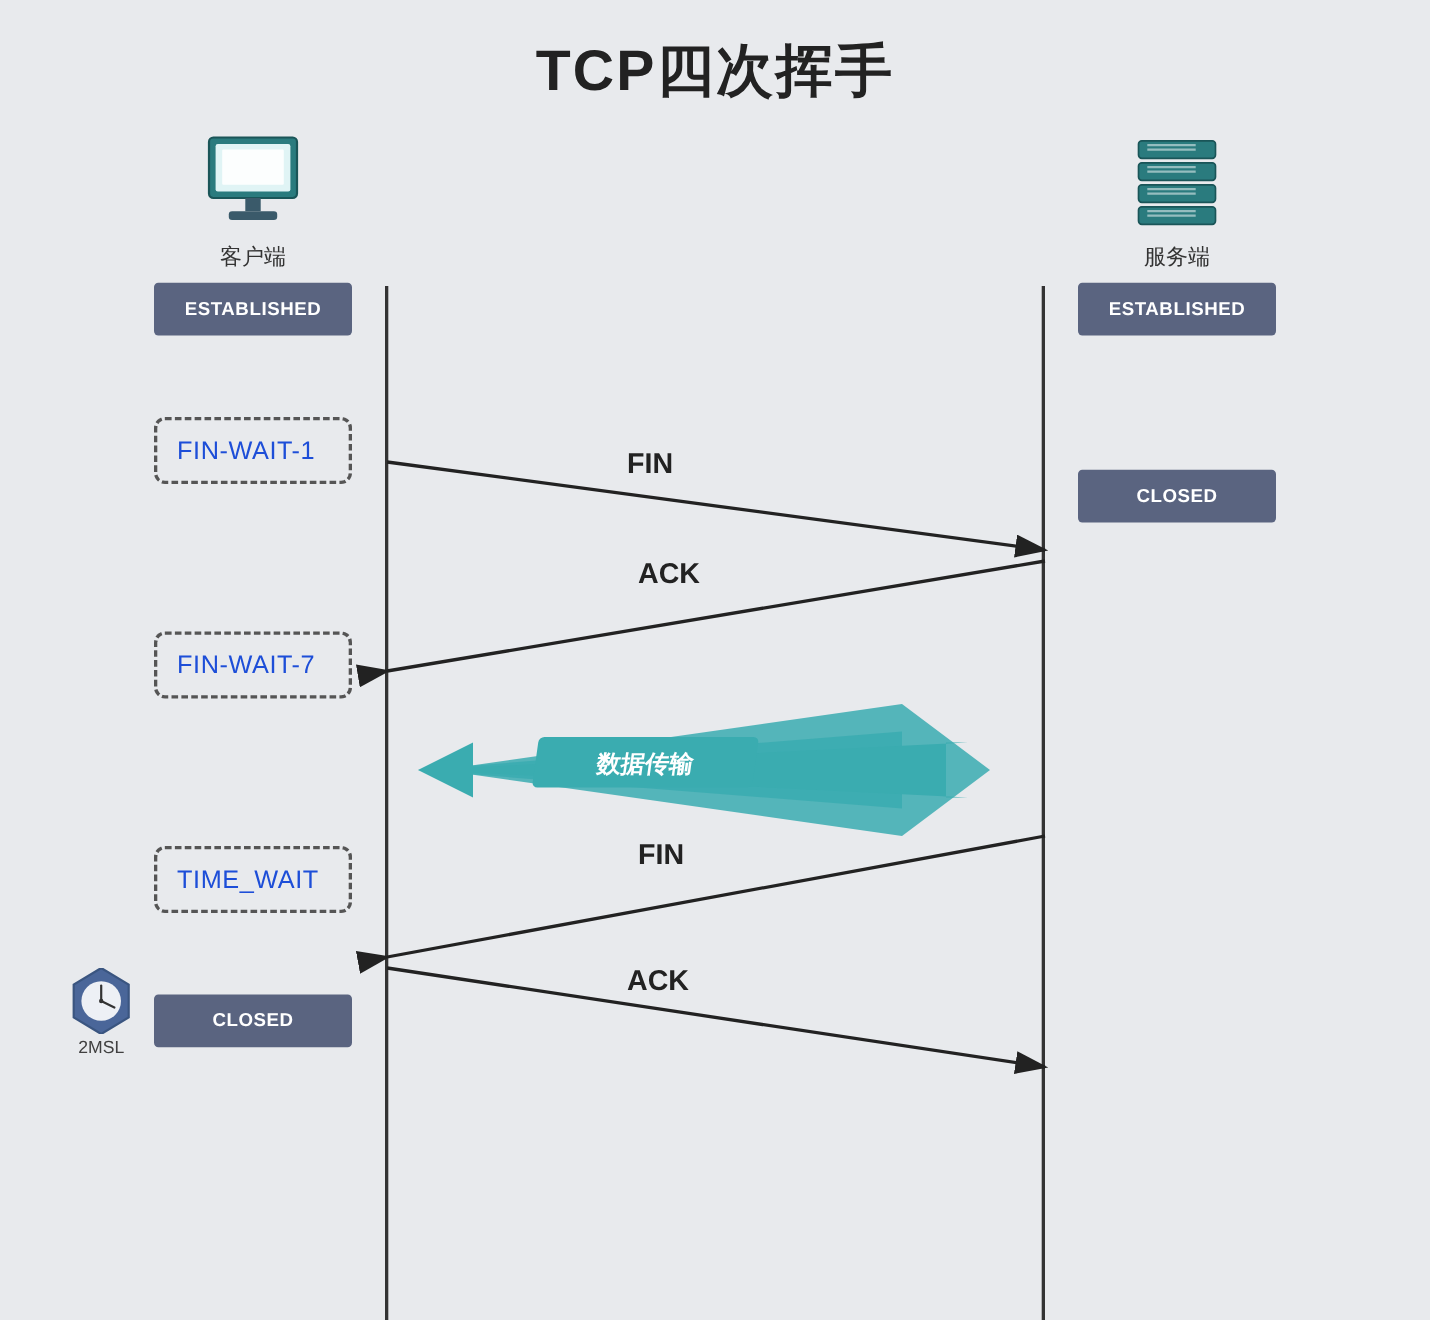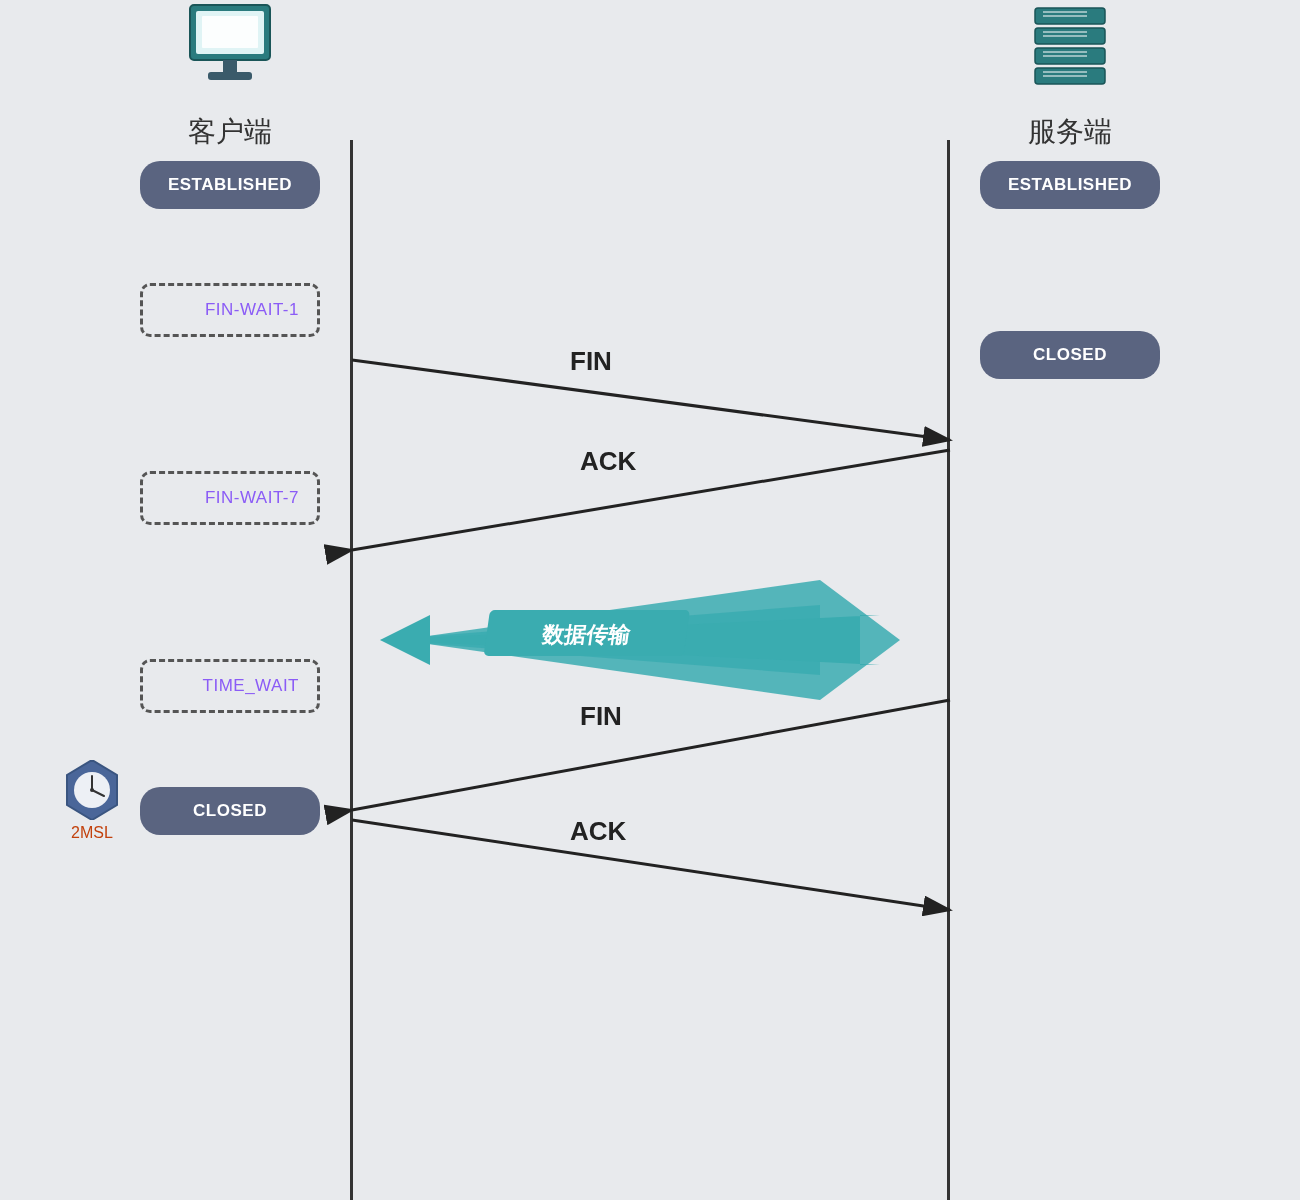--- a/index.html
+++ b/index.html
@@ -39,49 +39,49 @@
     }
 
     .icon-area {
       display: flex;
       flex-direction: column;
       align-items: center;
       margin-bottom: 10px;
     }
 
     .icon-label {
-      font-size: 28px;
+      font-size: 20px;
       color: #333;
-      margin-top: 23px;
+      margin-top: 10px;
       font-weight: normal;
     }
 
     
     .state-box-solid {
       background: #5a6480;
       color: white;
-      border-radius: 20px;
+      border-radius: 4px;
       padding: 14px 18px;
       font-size: 17px;
       font-weight: bold;
       text-align: center;
       width: 180px;
       letter-spacing: 0.5px;
     }
 
     .state-box-dashed {
       border: 3px dashed #555;
       border-radius: 10px;
       padding: 14px 18px;
-      font-size: 17px;
+      font-size: 23px;
       font-weight: normal;
-      text-align: right;
+      text-align: left;
       width: 180px;
       background: transparent;
-      color: #8b5cf6;
+      color: #1d4ed8;
       letter-spacing: 0.5px;
     }
 
     
     .vertical-line {
       position: absolute;
       width: 3px;
       background: #333;
       top: 140px;
       bottom: 0;
@@ -116,30 +116,31 @@
       height: 90px;
     }
 
     .clock-icon {
       width: 60px;
       height: 60px;
     }
 
     .clock-label {
       font-size: 16px;
-      color: #c2410c;
+      color: #404040;
       margin-top: 4px;
     }
 
     .spacer { height: 14px; }
   </style>
 </head>
 <body>
 
 <div class="diagram-container">
+  <h1 class="title">TCP四次挥手</h1>
 
   <div class="main-area" style="position:relative; width:100%; height:1060px;">
 
     <div class="vertical-line line-left"></div>
     <div class="vertical-line line-right"></div>
 
     <div style="position:absolute; left:130px; top:0; width:200px; display:flex; flex-direction:column; align-items:center;">
 
       <div class="icon-area">
         <svg class="computer-icon" viewBox="0 0 100 90" xmlns="http://www.w3.org/2000/svg">

